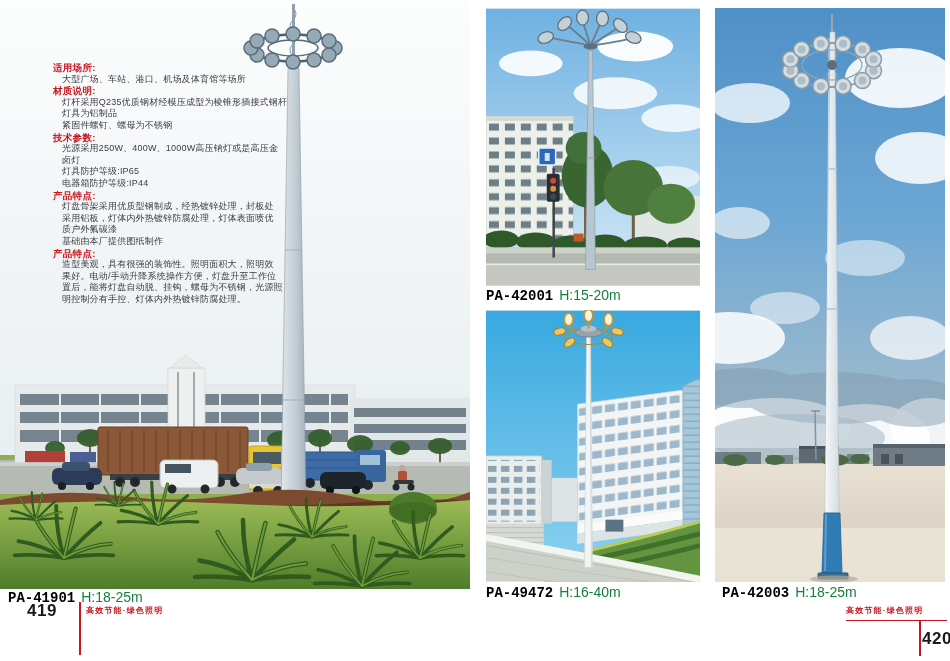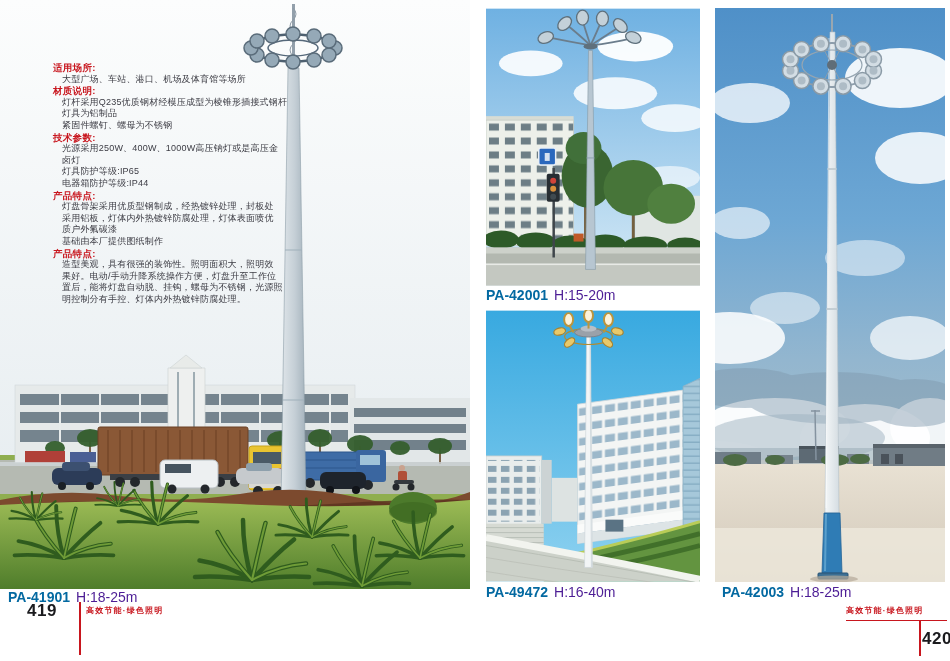--- a/index.html
+++ b/index.html
@@ -4,22 +4,22 @@
 <style>
   html,body{margin:0;padding:0;background:#ffffff;}
   #stage{position:relative;width:950px;height:661px;background:#ffffff;overflow:hidden;
          font-family:"Liberation Sans",sans-serif;}
   .photo{position:absolute;display:block;}
   .photo svg{display:block;}
   .spec{position:absolute;left:53px;top:62px;width:215px;z-index:3;}
   .spec-title{color:#c8161e;font-weight:bold;font-size:9.5px;line-height:11.6px;letter-spacing:.3px;white-space:nowrap;}
   .spec-line{color:#3c3c44;font-size:9px;line-height:11.6px;letter-spacing:.2px;white-space:nowrap;margin-left:9px;}
   .prod-label{position:absolute;font-size:14px;white-space:nowrap;z-index:3;}
-  .prod-code{color:#0369a1;font-weight:bold;}
-  .prod-height{color:#4c1d95;margin-left:6px;}
+  .prod-code{color:#000000;font-weight:bold;font-family:Liberation Mono, monospace;}
+  .prod-height{color:#15803d;margin-left:6px;}
   .page-num{position:absolute;font-size:17px;font-weight:bold;color:#1b1b1e;letter-spacing:.5px;z-index:3;}
   .slogan{position:absolute;font-size:8px;font-weight:bold;color:#c8161e;letter-spacing:1.2px;z-index:3;text-align:right;}
   .red-vline{position:absolute;width:1.5px;background:#c8161e;z-index:3;}
   .red-hline{position:absolute;height:1.3px;background:#c8161e;z-index:3;}
 </style>
 </head>
 <body>
 
 <div id="stage">
 

